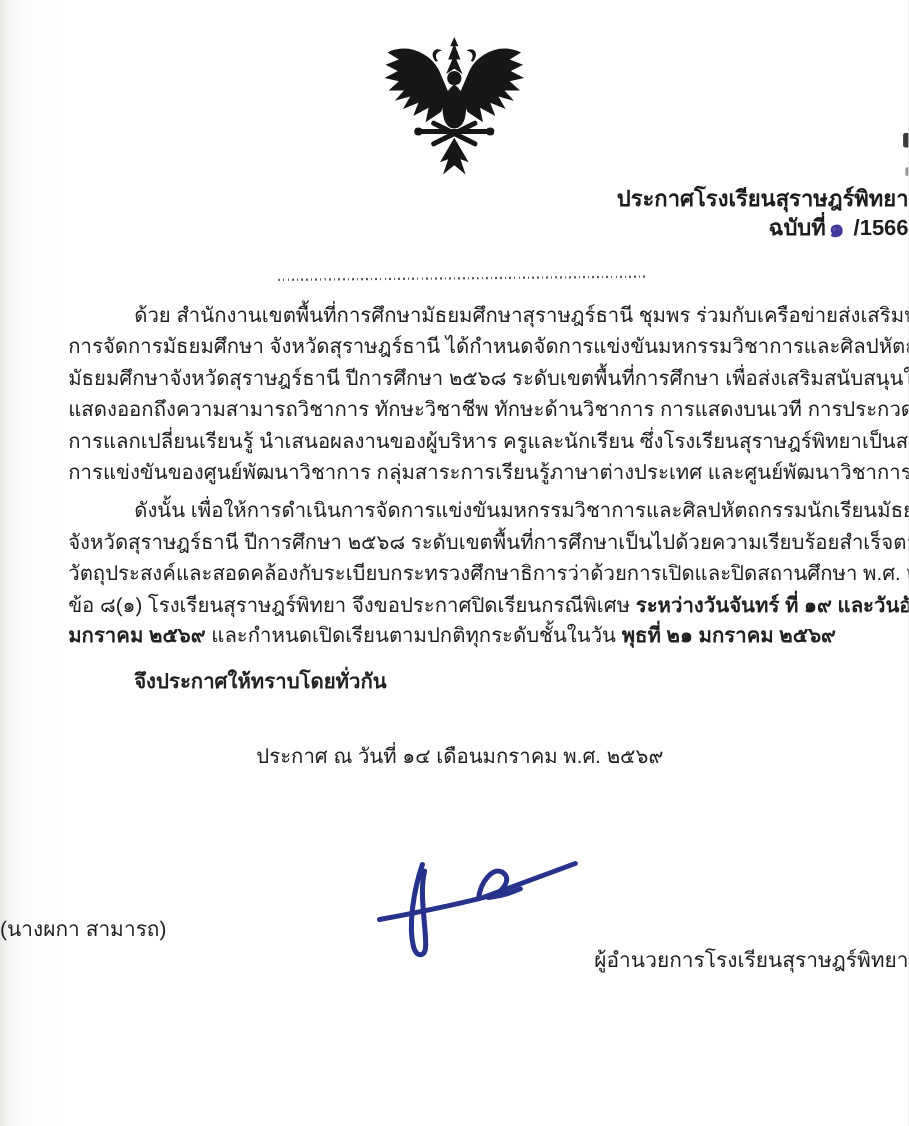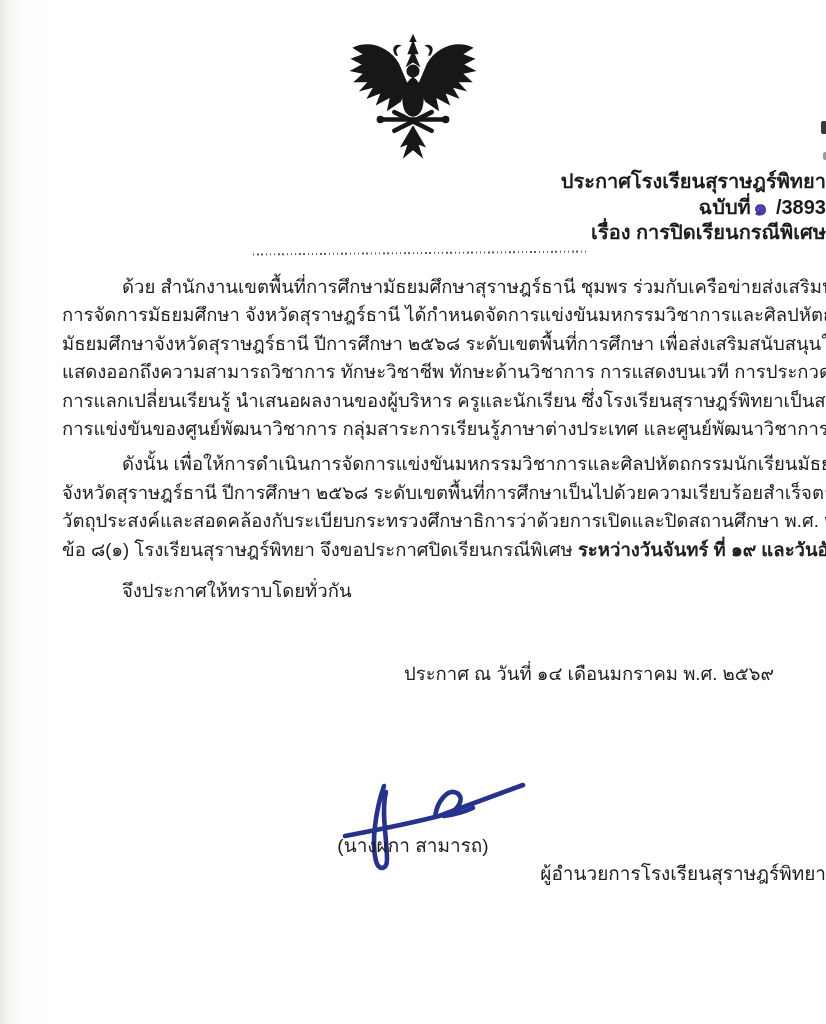--- a/index.html
+++ b/index.html
@@ -32,27 +32,27 @@
     transform:rotate(-0.5deg);
   }
   .content{
     position:absolute;top:273px;left:62px;width:712px;
     font-size:18.5px;line-height:28.4px;color:#212121;
   }
   .line{white-space:nowrap;}
   .line.indent{padding-left:60px;}
   .para1{margin-bottom:7px;}
   .para2{margin-bottom:13px;}
-  .closing{margin-bottom:55px;}
+  .closing{margin-bottom:40px;font-weight:bold;}
   .bold{font-weight:bold;}
-  .date-line{text-align:right;}
+  .date-line{text-align:center;}
   .sig-svg{position:absolute;top:779px;left:327px;}
   .sig-name{
     position:absolute;top:833px;left:0;width:100%;
-    text-align:center;font-size:19px;line-height:26px;color:#1e1e1e;
+    text-align:left;font-size:19px;line-height:26px;color:#1e1e1e;
   }
   .sig-title{
     position:absolute;top:861px;left:0;width:100%;
     text-align:right;font-size:19px;line-height:26px;color:#1e1e1e;
   }
   .artifact-1{
     position:absolute;top:121px;right:0;width:5px;height:13px;
     background:#3a3a3a;border-radius:2px 0 0 2px;
   }
   .artifact-2{
@@ -92,41 +92,41 @@
 
         <path d="M75,98 L61,122 L69,119 L64,134 L75,125 L86,134 L81,119 L89,122 Z"></path>
       </g>
     </svg>
   </div>
 
   <div class="title-block">
     <div>ประกาศโรงเรียนสุราษฎร์พิทยา</div>
     <div>
       <span>ฉบับที่</span><span class="hand-number" style="color:#43389d">๑</span>
-      <span>/3893</span>
+      <span>/1566</span>
     </div>
-    <div>เรื่อง การปิดเรียนกรณีพิเศษ</div>
   </div>
 
   <div class="divider"></div>
 
   <div class="content">
     <div class="para1">
         <div class="line indent"><span>ด้วย สำนักงานเขตพื้นที่การศึกษามัธยมศึกษาสุราษฎร์ธานี ชุมพร ร่วมกับเครือข่ายส่งเสริมประสิทธิภาพ</span></div>
         <div class="line"><span>การจัดการมัธยมศึกษา จังหวัดสุราษฎร์ธานี ได้กำหนดจัดการแข่งขันมหกรรมวิชาการและศิลปหัตถกรรมนักเรียน</span></div>
         <div class="line"><span>มัธยมศึกษาจังหวัดสุราษฎร์ธานี ปีการศึกษา ๒๕๖๘ ระดับเขตพื้นที่การศึกษา เพื่อส่งเสริมสนับสนุนให้นักเรียนได้</span></div>
         <div class="line"><span>แสดงออกถึงความสามารถวิชาการ ทักษะวิชาชีพ ทักษะด้านวิชาการ การแสดงบนเวที การประกวดและแข่งขัน</span></div>
         <div class="line"><span>การแลกเปลี่ยนเรียนรู้ นำเสนอผลงานของผู้บริหาร ครูและนักเรียน ซึ่งโรงเรียนสุราษฎร์พิทยาเป็นสถานที่รองรับ</span></div>
         <div class="line"><span>การแข่งขันของศูนย์พัฒนาวิชาการ กลุ่มสาระการเรียนรู้ภาษาต่างประเทศ และศูนย์พัฒนาวิชาการการศึกษา</span></div>
       </div>
     <div class="para2">
         <div class="line indent"><span>ดังนั้น เพื่อให้การดำเนินการจัดการแข่งขันมหกรรมวิชาการและศิลปหัตถกรรมนักเรียนมัธยมศึกษา</span></div>
         <div class="line"><span>จังหวัดสุราษฎร์ธานี ปีการศึกษา ๒๕๖๘ ระดับเขตพื้นที่การศึกษาเป็นไปด้วยความเรียบร้อยสำเร็จตาม</span></div>
         <div class="line"><span>วัตถุประสงค์และสอดคล้องกับระเบียบกระทรวงศึกษาธิการว่าด้วยการเปิดและปิดสถานศึกษา พ.ศ. ๒๕๔๙</span></div>
         <div class="line"><span>ข้อ ๘(๑) โรงเรียนสุราษฎร์พิทยา จึงขอประกาศปิดเรียนกรณีพิเศษ </span><span class="bold">ระหว่างวันจันทร์ ที่ ๑๙ และวันอังคารที่ ๒๐</span></div>
+        <div class="line"><span class="bold">มกราคม ๒๕๖๙</span><span> และกำหนดเปิดเรียนตามปกติทุกระดับชั้นในวัน </span><span class="bold">พุธที่ ๒๑ มกราคม ๒๕๖๙</span></div>
       </div>
     <div class="line indent closing">จึงประกาศให้ทราบโดยทั่วกัน</div>
     <div class="date-line">ประกาศ ณ วันที่ ๑๔ เดือนมกราคม พ.ศ. ๒๕๖๙</div>
   </div>
 
   <div class="sig-svg">
     <svg width="200" height="95" viewBox="0 0 200 95" xmlns="http://www.w3.org/2000/svg">
       <g fill="none" stroke="#27328c" stroke-width="4.6" stroke-linecap="round" stroke-linejoin="round">
         <path d="M57,7 C49,30 44,63 49,82 C52,92 60,91 60,80 C60,60 54,33 59,13"></path>
         <path d="M18,57 C55,50 85,44 112,37 L196,6"></path>

